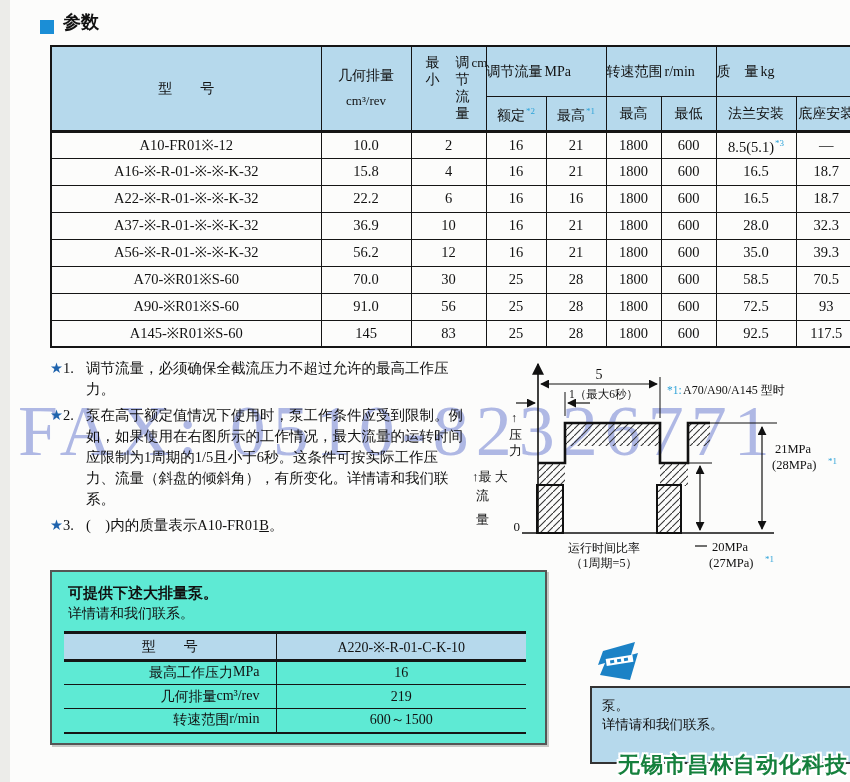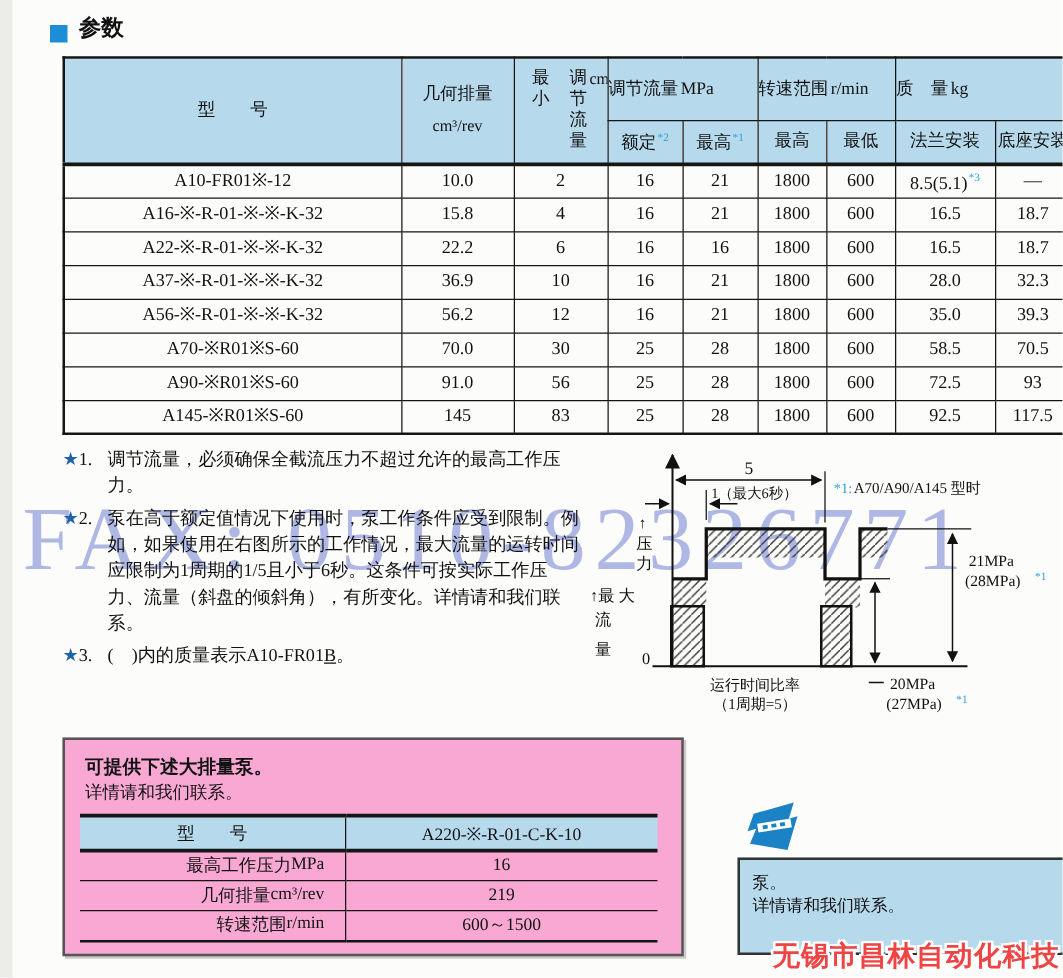--- a/index.html
+++ b/index.html
@@ -42,42 +42,42 @@
   .note .star{color:#1f63ad}
   .note .body{flex:1}
   .u{text-decoration:underline}
 
   
   #diagram{position:absolute;left:452px;top:352px}
   #diagram text{font-family:"Liberation Serif","DejaVu Serif",serif;fill:#111}
   #diagram .cy{fill:#2da2d8}
 
   
-  .bp-box{position:absolute;left:40px;top:590px;width:497px;height:175px;border:2px solid #555;
-          background:#f9a8d4;box-shadow:2px 2px 0 #c9c9c6}
+  .bp-box{position:absolute;left:40px;top:570px;width:497px;height:175px;border:2px solid #555;
+          background:#5eead4;box-shadow:2px 2px 0 #c9c9c6}
   .bp-title{margin:12px 0 2px 16px;font-size:15px;font-weight:bold;font-family:"Liberation Sans",sans-serif}
   .bp-sub{margin:2px 0 8px 16px;font-size:14px}
   table.bp{margin-left:12px;width:462px;border-collapse:collapse;table-layout:fixed}
   table.bp th{background:#b6d9ec;border-top:3px solid #151515;border-bottom:3px solid #151515;
               height:28px;font-size:14px;font-weight:normal}
   table.bp td{height:24px;font-size:14px;border-bottom:1.5px solid #151515}
   table.bp tr:last-child td{border-bottom:2.5px solid #151515}
   table.bp .vdiv{border-left:1.5px solid #151515}
   table.bp td.lab{text-align:right;padding-left:14px}
   table.bp td.lab .unit{float:right;padding-right:16px}
   table.bp td.val,table.bp th{text-align:center}
 
   
   #logo{position:absolute;left:584px;top:638px}
   .np-box{position:absolute;left:580px;top:686px;width:266px;height:78px;background:#b6d9ec;
           border:2px solid #333;padding:8px 10px;font-size:13.5px;line-height:19px}
 
   
   .company{position:absolute;right:2px;top:750px;z-index:6;font-family:"Liberation Sans",sans-serif;
-           font-weight:bold;font-size:22px;letter-spacing:1px;color:#ef4444;white-space:nowrap;
+           font-weight:bold;font-size:22px;letter-spacing:1px;color:#15803d;white-space:nowrap;
            text-shadow:-2px -2px 0 #fff,2px -2px 0 #fff,-2px 2px 0 #fff,2px 2px 0 #fff,0 -2px 0 #fff,0 2px 0 #fff,-2px 0 0 #fff,2px 0 0 #fff}
 </style>
 </head>
 <body>
 
 <div id="page">
 
   <div class="wm fax">FAX: 0510-82326771</div>
 
   <div class="content">

